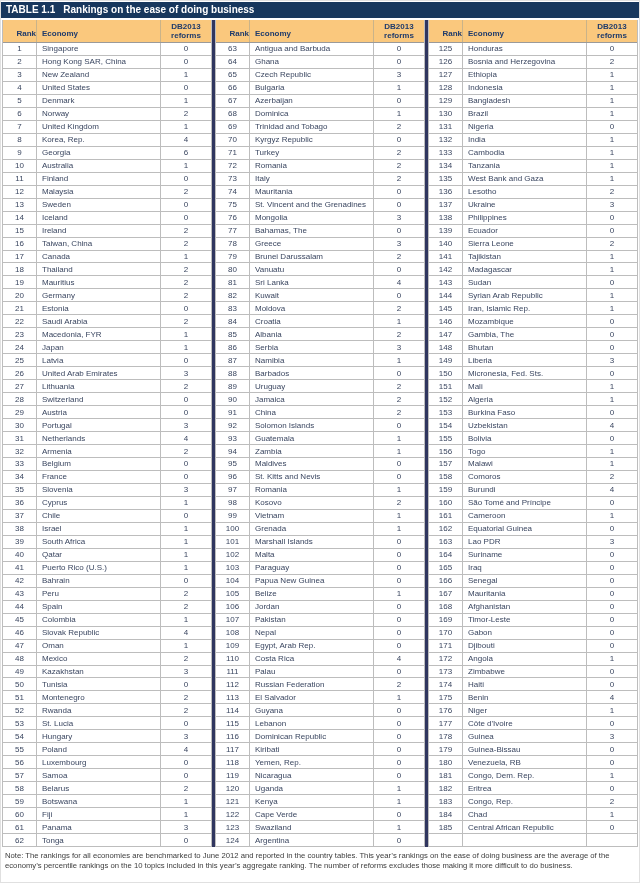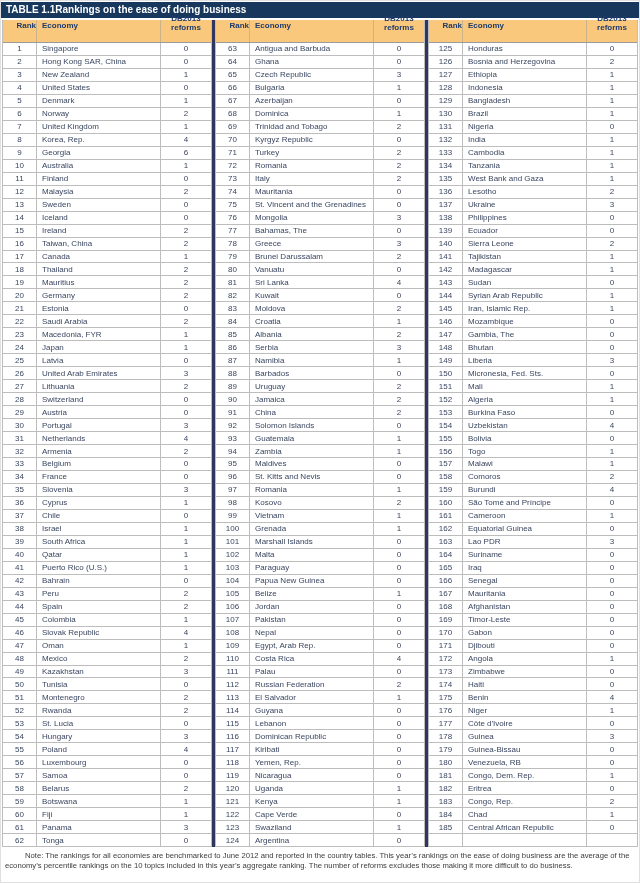--- a/index.html
+++ b/index.html
@@ -6,46 +6,46 @@
   .page{
     width:640px;height:883px;background:#ffffff;position:relative;
     font-family:"Liberation Sans", sans-serif;box-sizing:border-box;
     border:1px solid #e0e0e0;overflow:hidden;
   }
   .title-bar{
     margin:1px 0 0 0;height:16px;background:var(--title-bg,#17375D);
     color:#ffffff;font-size:10px;font-weight:bold;line-height:16px;
     padding-left:5px;white-space:nowrap;
   }
-  .title-bar .t-label{margin-right:0;}
+  .title-bar .t-label{margin-right:8px;}
   .groups{display:flex;margin:2px 1px 0 1px;align-items:stretch;}
   .vrule{width:3px;background:var(--divider,#30365F);flex:0 0 auto;}
   .group{flex:1 1 0;min-width:0;border-left:1px solid #bdbdbd;border-right:1px solid #bdbdbd;}
   .ghead{
     display:flex;height:23px;background:var(--header-bg,#FAC87D);
     align-items:flex-end;border-bottom:1px solid #9a9a9a;box-sizing:border-box;
   }
-  .hc{font-weight:bold;color:var(--accent-text,#1F3B6B);font-size:8px;padding-bottom:10px;box-sizing:border-box;}
+  .hc{font-weight:bold;color:var(--accent-text,#1F3B6B);font-size:8px;padding-bottom:2px;box-sizing:border-box;}
   .hc-rank{width:34px;text-align:center;border-right:1px solid #c9b389;align-self:stretch;display:flex;align-items:flex-end;justify-content:flex-end;}
   .hc-rank span{padding-bottom:2px;}
   .hc-economy{flex:1;padding-left:5px;border-right:1px solid #c9b389;align-self:stretch;display:flex;align-items:flex-end;text-align:center;}
   .hc-economy span{padding-bottom:2px;}
   .hc-reforms{width:50px;text-align:center;line-height:1.15;}
   .gbody{display:block;}
   .row{display:flex;height:12.984px;border-bottom:1px solid #bdbdbd;box-sizing:border-box;background:#ffffff;}
   .cell{
     box-sizing:border-box;font-size:8px;color:var(--body-text,#3A4660);
     display:flex;align-items:center;white-space:nowrap;overflow:hidden;
   }
   .cell.rank{width:34px;justify-content:center;border-right:1px solid #bdbdbd;}
   .cell.economy{flex:1;padding-left:5px;border-right:1px solid #bdbdbd;}
   .cell.reforms{width:50px;justify-content:center;}
   .footnotes{margin:4px 4px 0 4px;color:#3c3c3c;}
   .note{font-size:7.7px;line-height:1.25;}
-  .note .lbl{margin-left:20px;}
+  .note .lbl{}
   .source{font-size:7.7px;margin-top:4px;}
   .source .lbl{font-style:italic;}
   .source .nm{font-style:italic;}
 </style>
 </head>
 <body>
 
 <div class="page">
 
   <div class="title-bar">

